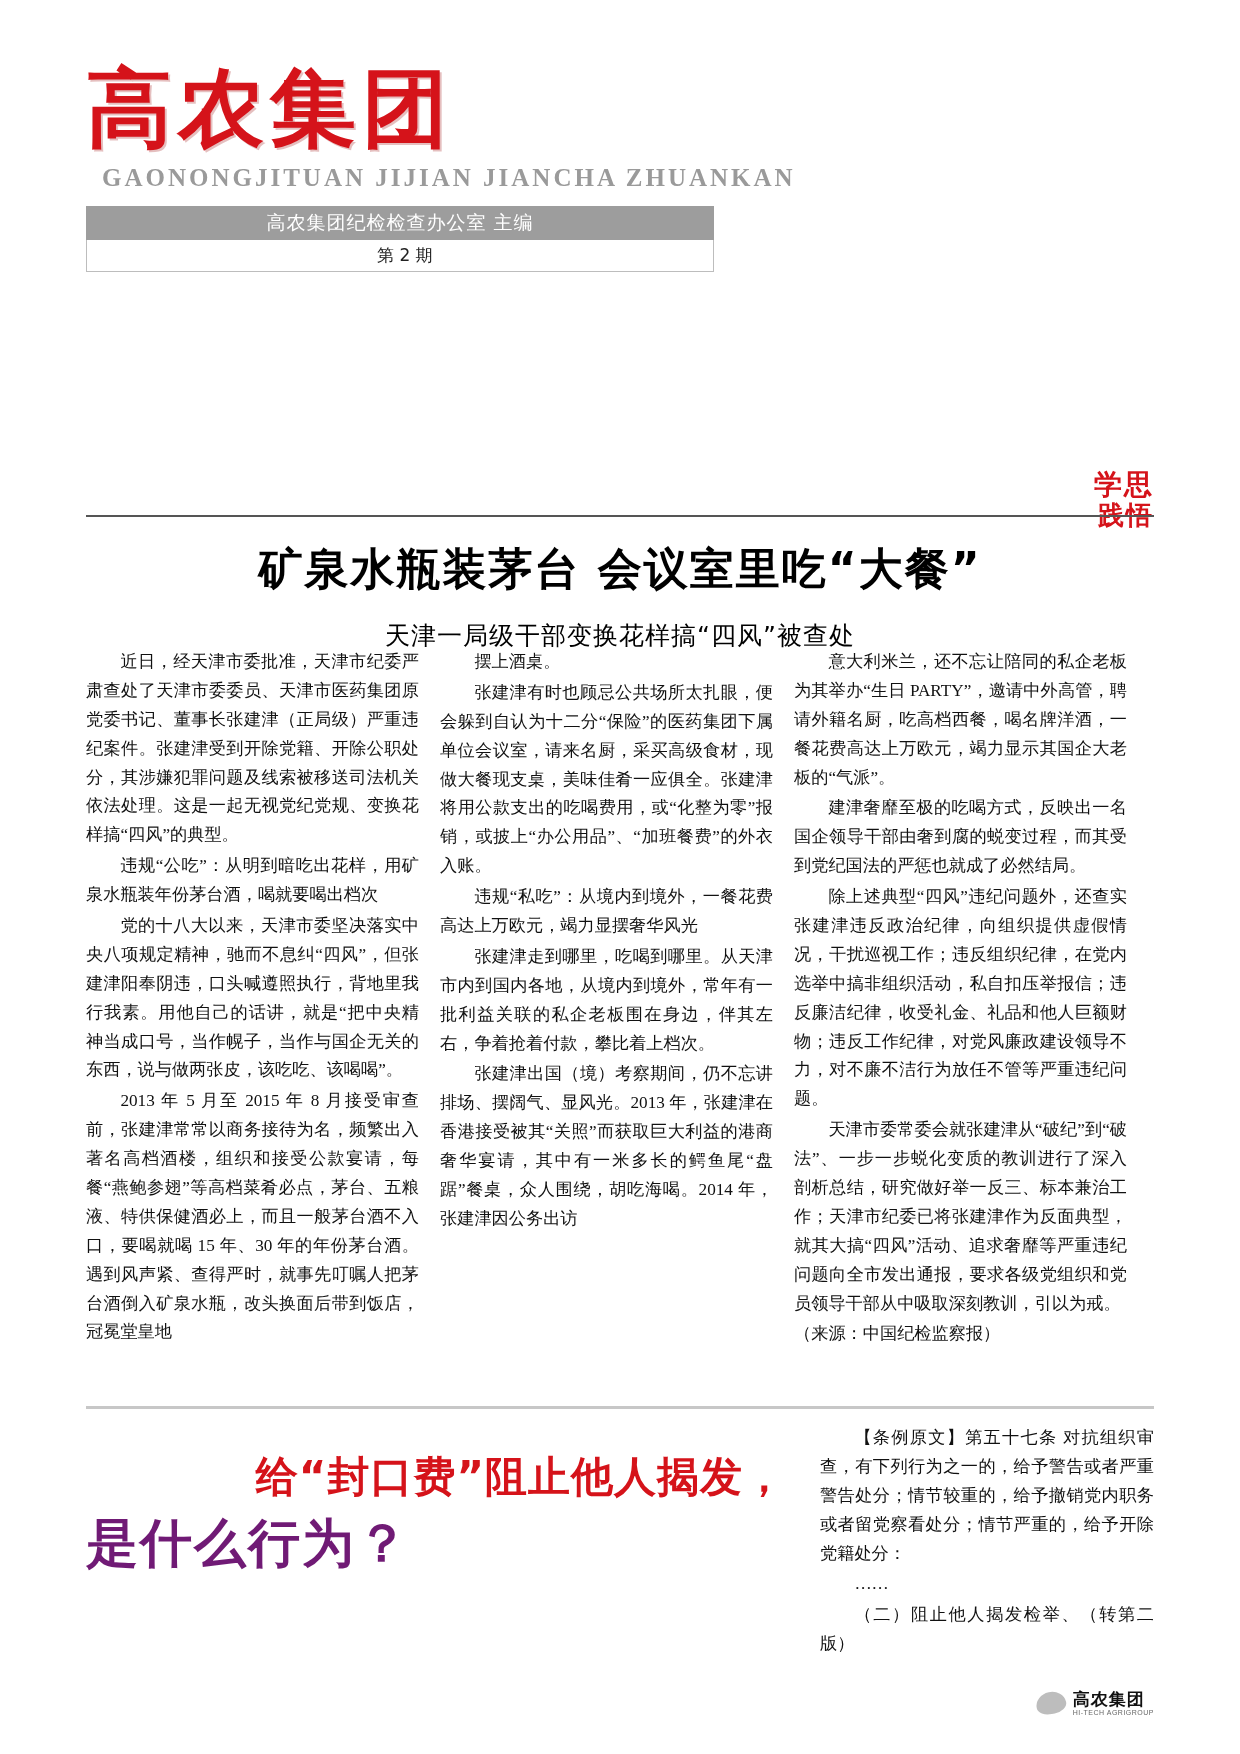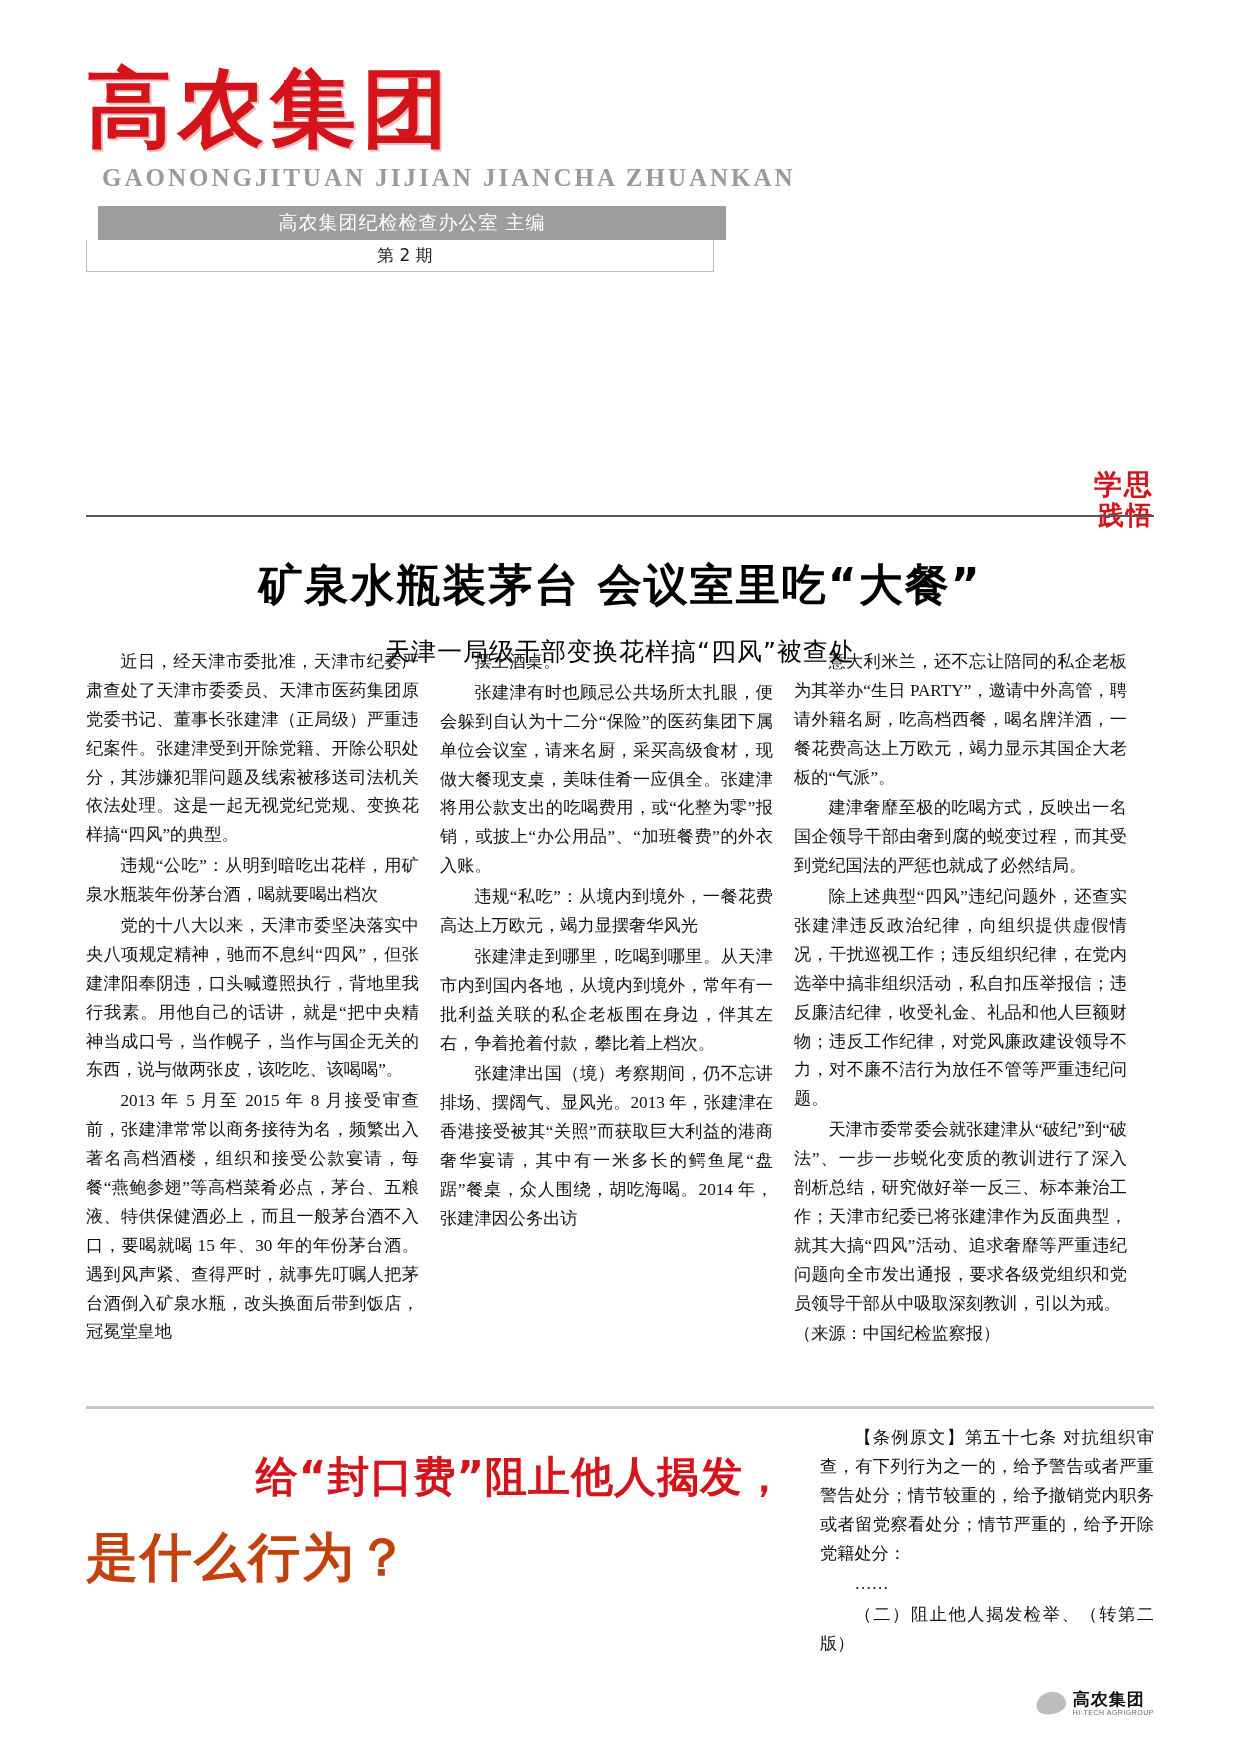--- a/index.html
+++ b/index.html
@@ -56,21 +56,20 @@
     width: 628px;
     height: 34px;
     background: #9d9d9d;
     color: #ffffff;
     font-family: "DejaVu Sans", sans-serif;
     font-size: 19px;
     display: flex;
     align-items: center;
     justify-content: center;
     letter-spacing: 1px;
-    margin-left: 12px;
   }
   .mast-issue-bar {
     width: 628px;
     height: 32px;
     border: 1px solid #bdbdbd;
     border-top: none;
     box-sizing: border-box;
     display: flex;
     align-items: center;
     font-size: 17px;
@@ -105,21 +104,21 @@
     top: 540px;
     width: 1068px;
     text-align: center;
   }
   .headline {
     font-family: "DejaVu Sans", sans-serif;
     font-weight: bold;
     font-size: 44px;
     letter-spacing: 2px;
     color: #000;
-    margin: 16px;
+    margin: 0;
   }
   .subhead {
     font-family: "DejaVu Sans", sans-serif;
     font-size: 25px;
     color: #000;
     margin-top: 20px;
     letter-spacing: 1px;
   }
 
   
@@ -169,25 +168,25 @@
     font-weight: bold;
     color: #d5131a;
     font-size: 42px;
     letter-spacing: 1px;
     line-height: 1.3;
     text-align: right;
   }
   .q2 {
     font-family: "DejaVu Sans", sans-serif;
     font-weight: bold;
-    color: #c2410c;
+    color: #701a75;
     font-size: 52px;
     letter-spacing: 2px;
     line-height: 1.25;
-    margin-top: 20px;
+    margin-top: 6px;
   }
   .bottom-right {
     width: 334px;
     font-size: 17.2px;
     line-height: 1.68;
     text-align: justify;
     font-family: "Liberation Serif", serif;
   }
   .bottom-right p { margin: 0 0 2px 0; text-indent: 2em; }
 

